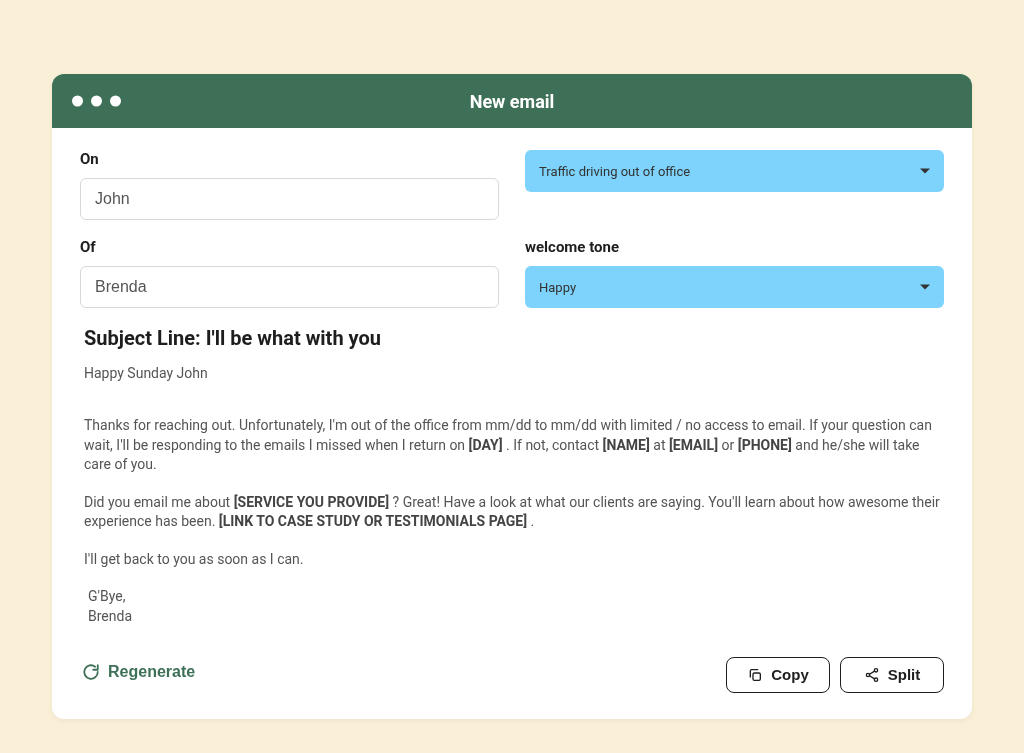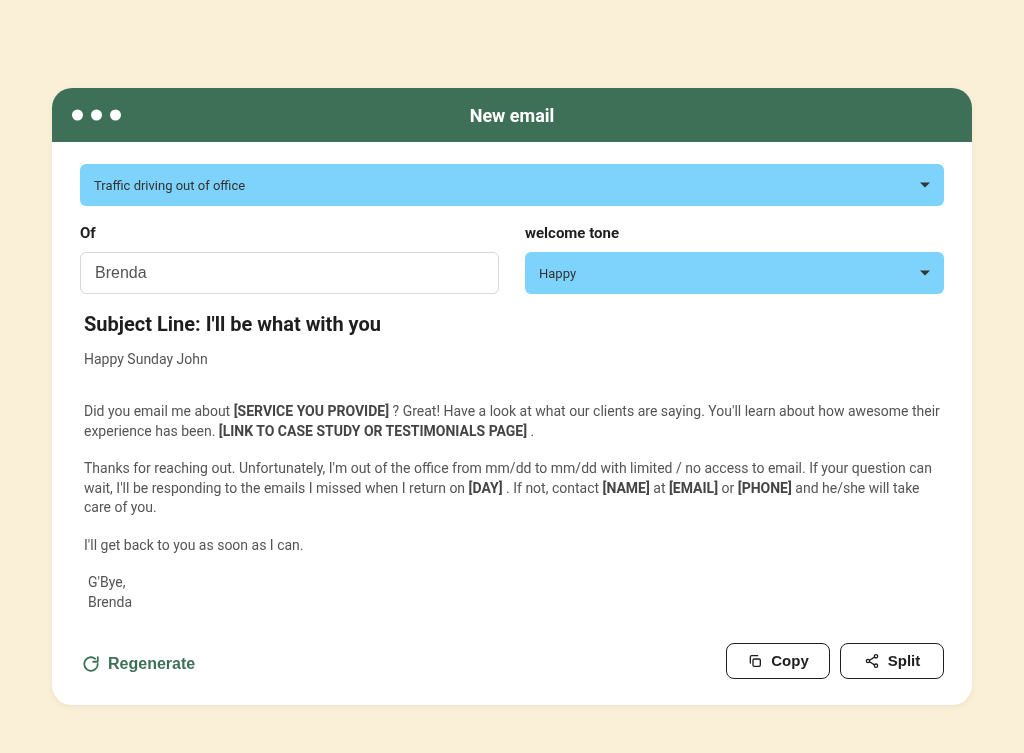--- a/index.html
+++ b/index.html
@@ -14,21 +14,21 @@
     color: #1e1e1e;
     display: flex;
     align-items: center;
     justify-content: center;
     width: 1024px;
     height: 753px;
   }
   .window {
     width: 920px;
     background: #ffffff;
-    border-radius: 20px;
+    border-radius: 12px;
     overflow: hidden;
     box-shadow: 0 2px 6px rgba(0,0,0,0.05);
     margin-top: 40px;
   }
   .titlebar {
     background: #3d7056;
     color: #fff;
     height: 54px;
     display: flex;
     align-items: center;
@@ -125,21 +125,21 @@
   }
   .body-text .greet {
     margin-bottom: 32px;
   }
   .body-text b {
     font-weight: 700;
     color: #444;
   }
   .actions {
     display: flex;
-    align-items: flex-end;
+    align-items: flex-start;
     justify-content: space-between;
     margin-top: 30px;
   }
   .btn-regen {
     display: inline-flex;
     align-items: center;
     gap: 8px;
     color: #3d7056;
     font-weight: 700;
     font-size: 16px;
@@ -188,20 +188,24 @@
       <div class="dot"></div>
       <div class="dot"></div>
     </div>
     <div class="title">New email</div>
   </div>
 
   <div class="content">
 
     <div class="row">
       <div class="col">
+        <label class="label">On</label>
+        <input class="text-input" type="text" value="John" style="">
+      </div>
+      <div class="col">
         <div class="select">
           <span>Traffic driving out of office</span>
           <span class="caret"></span>
         </div>
       </div>
     </div>
 
     <div class="row">
       <div class="col">
         <label class="label">Of</label>
@@ -215,25 +219,25 @@
         </div>
       </div>
     </div>
 
     <div class="subject">Subject Line: I'll be what with you</div>
 
     <div class="body-text">
       <p class="greet">Happy Sunday John</p>
 
       <p>
+        <span>Thanks for reaching out. Unfortunately, I'm out of the office from mm/dd to mm/dd with limited / no access to email. If your question can wait, I'll be responding to the emails I missed when I return on </span><b>[DAY]</b><span> . If not, contact </span><b>[NAME]</b><span> at </span><b>[EMAIL]</b><span> or </span><b>[PHONE]</b><span> and he/she will take care of you.</span>
+      </p>
+
+      <p>
         <span>Did you email me about </span><b>[SERVICE YOU PROVIDE]</b><span> ? Great! Have a look at what our clients are saying. You'll learn about how awesome their experience has been. </span><b>[LINK TO CASE STUDY OR TESTIMONIALS PAGE]</b><span> .</span>
-      </p>
-
-      <p>
-        <span>Thanks for reaching out. Unfortunately, I'm out of the office from mm/dd to mm/dd with limited / no access to email. If your question can wait, I'll be responding to the emails I missed when I return on </span><b>[DAY]</b><span> . If not, contact </span><b>[NAME]</b><span> at </span><b>[EMAIL]</b><span> or </span><b>[PHONE]</b><span> and he/she will take care of you.</span>
       </p>
 
       <p>I'll get back to you as soon as I can.</p>
 
       <div class="signoff">
         <div>G'Bye,</div>
         <div>Brenda</div>
       </div>
     </div>
 

